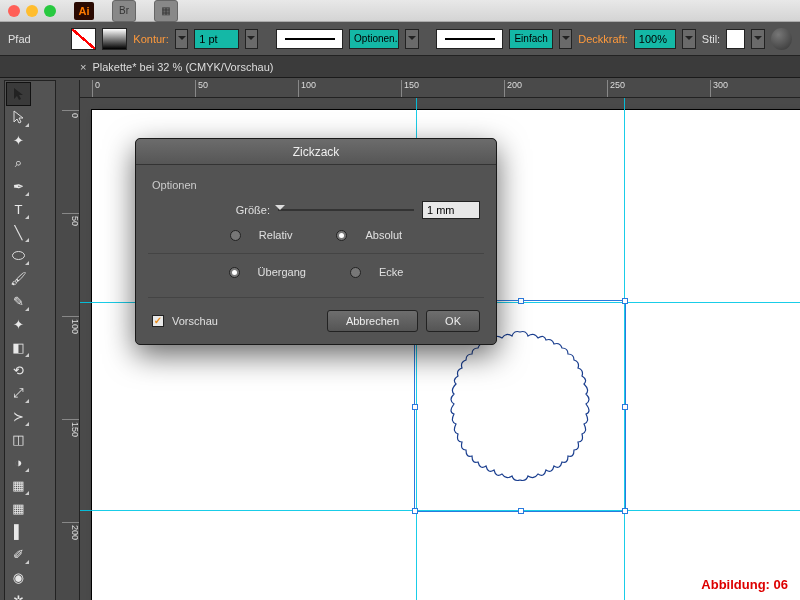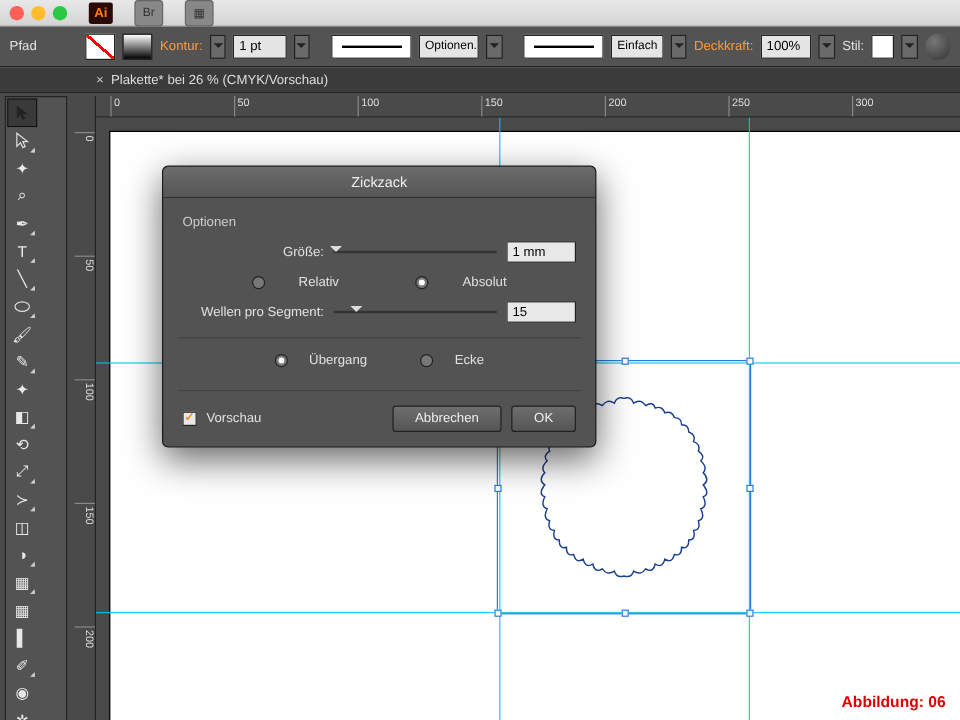--- a/index.html
+++ b/index.html
@@ -9,21 +9,21 @@
 .tlc { width: 12px; height: 12px; border-radius: 50%; }
 .close-b { background: #ff5f57; } .min-b { background: #ffbd2e; } .max-b { background: #28c940; }
 .ai-logo { width: 20px; height: 18px; background: #2a0a02; color: #ff7c00; font-weight: bold; font-size: 11px; display: flex; align-items: center; justify-content: center; margin-left: 12px; border-radius: 2px; }
 .tb-icon { width: 24px; height: 22px; background: #888; border: 1px solid #666; border-radius: 3px; margin-left: 12px; display: flex; align-items: center; justify-content: center; color: #333; font-size: 10px; }
 
 .optbar { height: 34px; background: #535353; display: flex; align-items: center; padding: 0 8px; gap: 6px; font-size: 11px; color: #e0e0e0; border-bottom: 1px solid #222; }
 .optbar .lbl { color: #ff9a3c; }
 .swatch { width: 26px; height: 22px; border: 1px solid #222; background: #fff; position: relative; }
 .swatch.nostroke::after { content:""; position:absolute; left:0; top:0; right:0; bottom:0; background: linear-gradient(to top right, transparent 46%, red 46%, red 54%, transparent 54%); }
 .swatch.grad { background: linear-gradient(#fff,#000); }
-.inp { height: 20px; background: #e5e5e5; border: 1px solid #222; color: #000; padding: 0 4px; font-size: 11px; display: flex; align-items: center; }
+.inp { height: 20px; background: #14b8a6; border: 1px solid #222; color: #000; padding: 0 4px; font-size: 11px; display: flex; align-items: center; }
 .dd { width: 14px; height: 20px; background: #6a6a6a; border: 1px solid #222; display: flex; align-items: center; justify-content: center; }
 .dd::after { content: ""; border: 4px solid transparent; border-top-color: #222; margin-top: 3px; }
 .dash { width: 70px; height: 20px; background: #fff; border: 1px solid #222; display: flex; align-items: center; justify-content: center; }
 .dash .ln { width: 50px; height: 2px; background: #000; }
 .sty-sw { width: 20px; height: 20px; background: #fff; border: 1px solid #222; }
 .globe { width: 22px; height: 22px; background: radial-gradient(circle at 35% 30%, #777, #333); border-radius: 50%; margin-left: auto; }
 
 .tabbar { height: 22px; background: #3b3b3b; display: flex; align-items: center; padding-left: 80px; font-size: 11px; color: #ddd; border-bottom: 1px solid #1a1a1a; }
 .tabbar .x { margin-right: 6px; color: #ccc; }
 
@@ -101,21 +101,21 @@
   <div class="inp" style="width:44px">100%</div>
   <div class="dd"></div>
   <span>Stil:</span>
   <div class="sty-sw"></div>
   <div class="dd"></div>
   <div class="globe"></div>
 </div>
 
 <div class="tabbar">
   <span class="x">×</span>
-  <span>Plakette* bei 26 % (CMYK/Vorschau)</span>
+  <span>Plakette* bei 32 % (CMYK/Vorschau)</span>
 </div>
 
 <div class="enc">
 
   <div class="toolbox">
     <div class="tool sel">
         <svg width="13" height="14">
           <path d="M2 1 L2 12 L5 9 L7 13 L9 12 L7 8 L11 8 Z" fill="#222"></path>
         </svg>
       </div>
@@ -198,34 +198,26 @@
     <div class="dlg-body">
       <div class="group-lbl">Optionen</div>
       <div class="row">
         <div class="fl">Größe:</div>
         <div class="slider">
             <div class="track"></div>
             <div class="thumb" style="left:-3px"></div>
           </div>
         <div class="valbox">1 mm</div>
       </div>
-      <div class="row" style="justify-content:center;gap:28px">
+      <div class="row" style="justify-content:center;gap:18px">
         <span class="radio"></span>
         <span>Relativ</span>
         <span style="width:8px"></span>
         <span class="radio on"></span>
         <span>Absolut</span>
-      </div>
-      <div class="row">
-        <div class="fl">Wellen pro Segment:</div>
-        <div class="slider">
-            <div class="track"></div>
-            <div class="thumb" style="left:14px"></div>
-          </div>
-        <div class="valbox">15</div>
       </div>
       <div class="divider"></div>
       <div class="row" style="justify-content:center;gap:18px;margin-bottom:19px">
         <span class="radio on"></span>
         <span>Übergang</span>
         <span style="width:8px"></span>
         <span class="radio"></span>
         <span>Ecke</span>
       </div>
       <div class="divider"></div>

